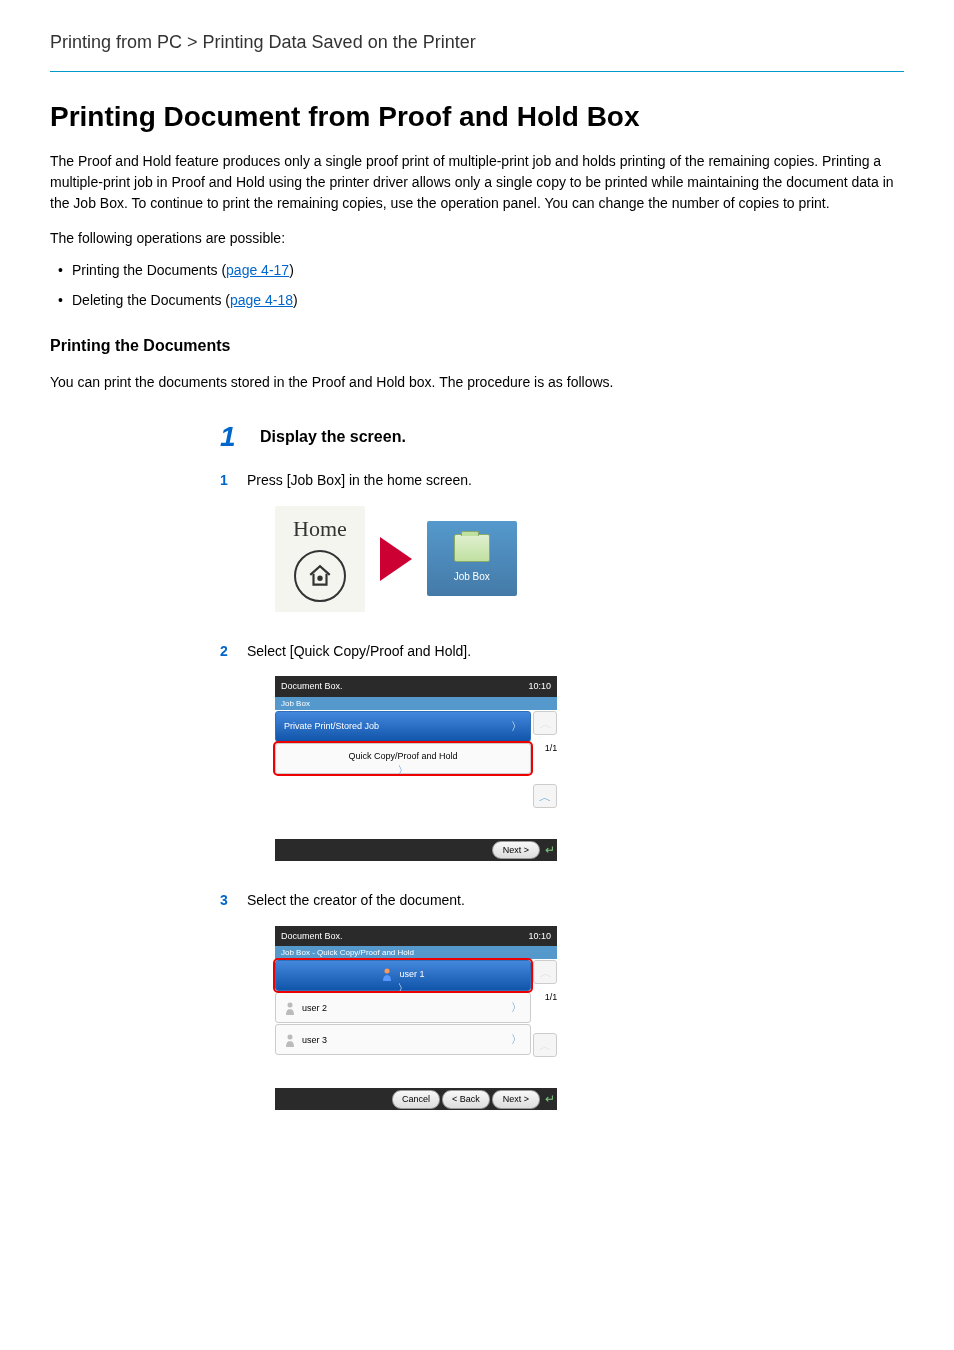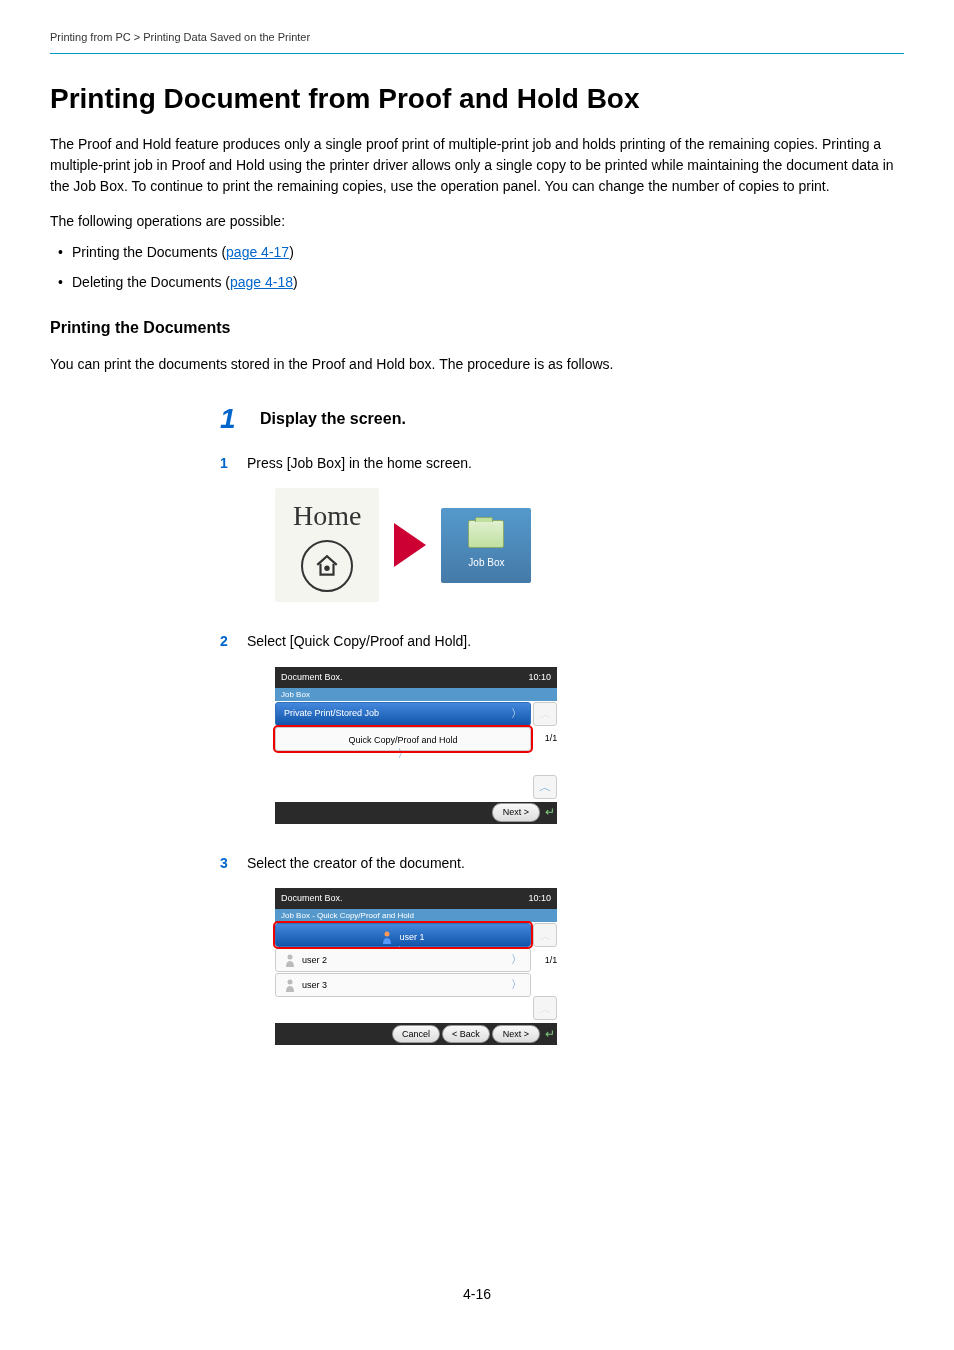--- a/index.html
+++ b/index.html
@@ -6,23 +6,23 @@
     body {
       font-family: Arial, Helvetica, sans-serif;
       width: 954px;
       margin: 0 auto;
       padding: 30px 50px;
       color: #000;
       font-size: 14px;
       line-height: 1.4;
     }
     .breadcrumb {
-      font-size: 11px;
+      font-size: 18px;
       color: #333;
-      padding-bottom: 8px;
+      padding-bottom: 16px;
       border-bottom: 1.5px solid #0099cc;
       margin-bottom: 25px;
     }
     h1 {
       color: #000000;
       font-size: 28px;
       font-weight: 900;
       margin-bottom: 15px;
     }
     .intro-text {
@@ -99,21 +99,21 @@
       margin-bottom: 30px;
     }
     .home-box {
       background: #f5f5f0;
       padding: 8px 18px 10px;
       text-align: center;
       border-radius: 2px;
     }
     .home-label {
       font-family: Georgia, serif;
-      font-size: 28px;
+      font-size: 22px;
       color: #333;
       margin-bottom: 5px;
     }
     .home-circle {
       width: 52px;
       height: 52px;
       border: 2px solid #333;
       border-radius: 50%;
       margin: 0 auto;
       display: flex;
@@ -190,21 +190,21 @@
     }
     .screen-row {
       background: #fafafa;
       border: 1px solid #ccc;
       padding: 6px 8px;
       display: flex;
       align-items: center;
       justify-content: space-between;
       border-radius: 3px;
       margin: 1px 0;
-      height: 24px;
+      height: 31px;
     }
     .screen-row.selected {
       background: linear-gradient(to bottom, #4488dd, #1155aa);
       color: white;
       border: 1px solid #3070bb;
     }
     .screen-row.highlighted {
       outline: 2px solid #ee0000;
       flex-direction: column;
     }

